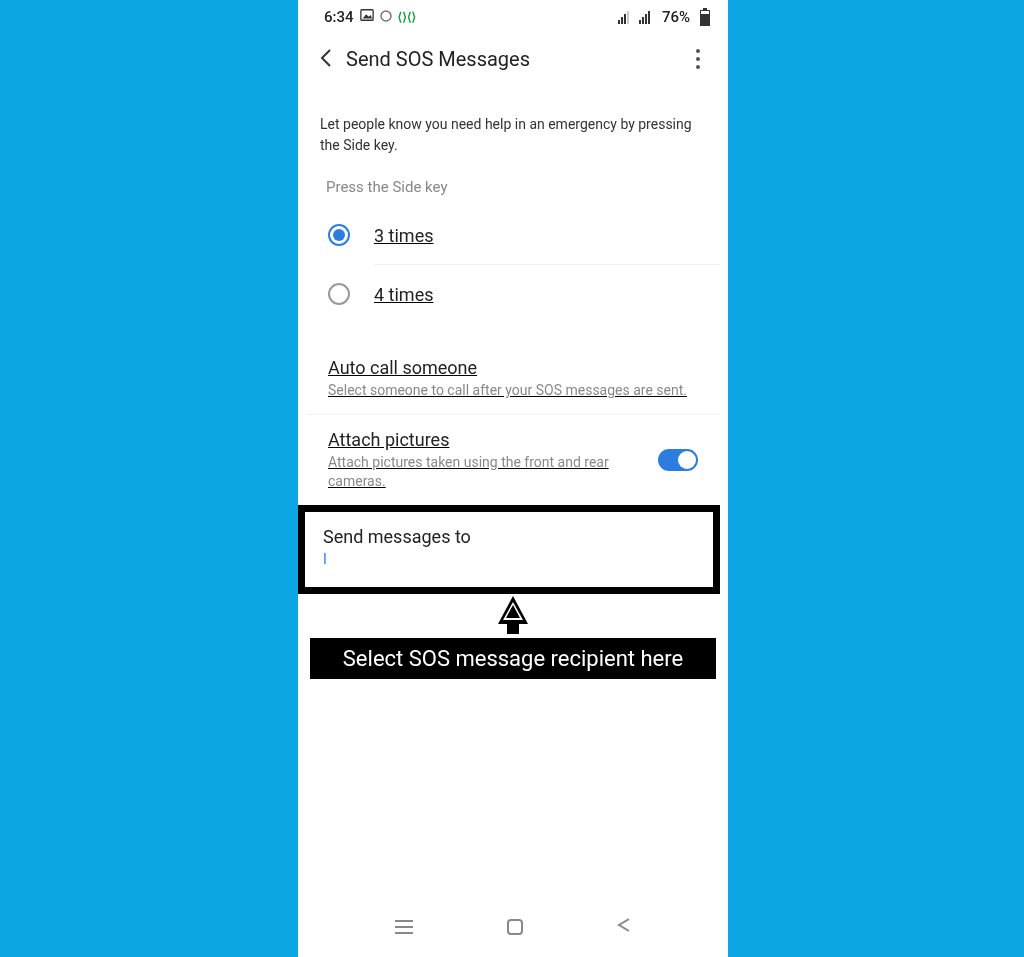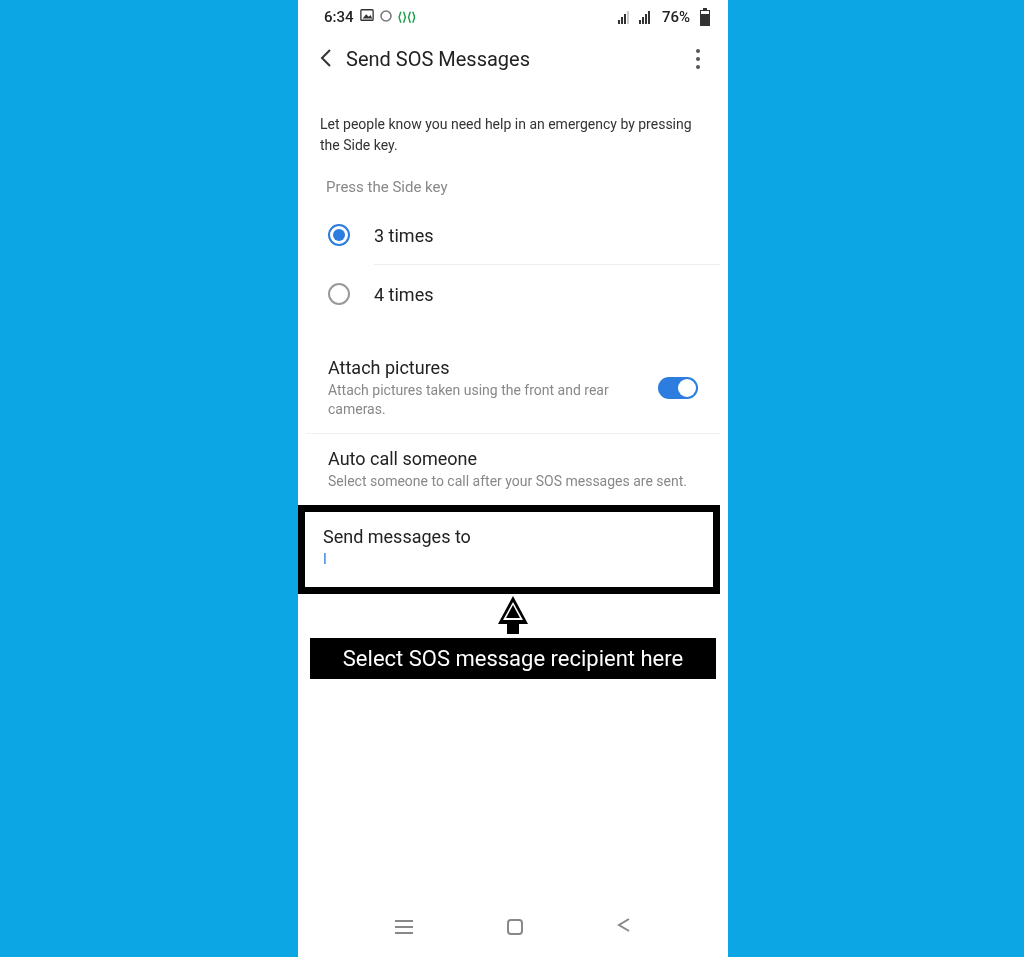--- a/index.html
+++ b/index.html
@@ -113,20 +113,21 @@
   .section-label {
     padding: 22px 22px 10px 28px;
     font-size: 15px;
     color: #888;
   }
   .card {
     margin: 0 8px 20px 8px;
     background: #fff;
     border-radius: 22px;
     overflow: hidden;
+    text-decoration: underline;
   }
   .radio-item {
     display: flex;
     align-items: center;
     padding: 18px 22px;
   }
   .radio-circle {
     width: 22px;
     height: 22px;
     border: 2px solid #999;
@@ -319,33 +320,33 @@
     <div class="radio-divider"></div>
     <div class="radio-item">
       <div class="radio-circle"></div>
       <span class="radio-label">4 times</span>
     </div>
   </div>
 
   <div class="card" style="margin-bottom:0;border-bottom-left-radius:0;border-bottom-right-radius:0;">
     <div class="option-item">
       <div class="option-text">
+        <div class="option-title">Auto call someone</div>
+        <div class="option-subtitle">Select someone to call after your SOS messages are sent.</div>
+      </div>
+    </div>
+    <div class="option-item">
+      <div class="option-text">
         <div class="option-title">Attach pictures</div>
         <div class="option-subtitle">Attach pictures taken using the front and rear cameras.</div>
       </div>
       <div class="toggle-switch" style="flex-shrink:0;margin-left:12px">
         <div class="toggle-knob"></div>
       </div>
     </div>
-    <div class="option-item">
-      <div class="option-text">
-        <div class="option-title">Auto call someone</div>
-        <div class="option-subtitle">Select someone to call after your SOS messages are sent.</div>
-      </div>
-    </div>
   </div>
 
   <div class="highlight-box">
     <div class="option-text">
       <div class="option-title">Send messages to</div>
       <div class="option-subtitle blue">I</div>
     </div>
   </div>
 
   <div style="position:relative;height:44px">

